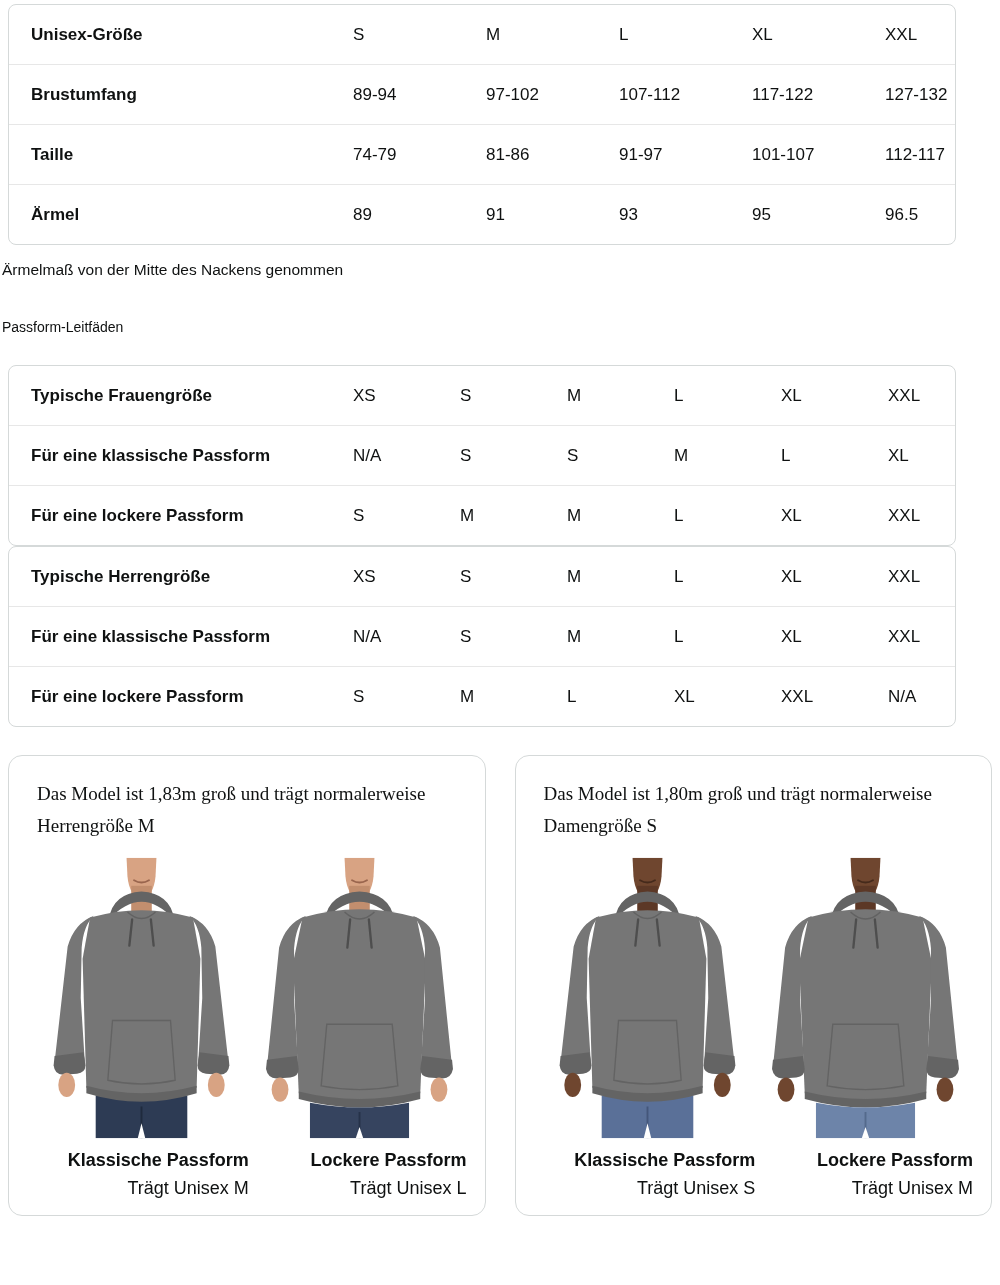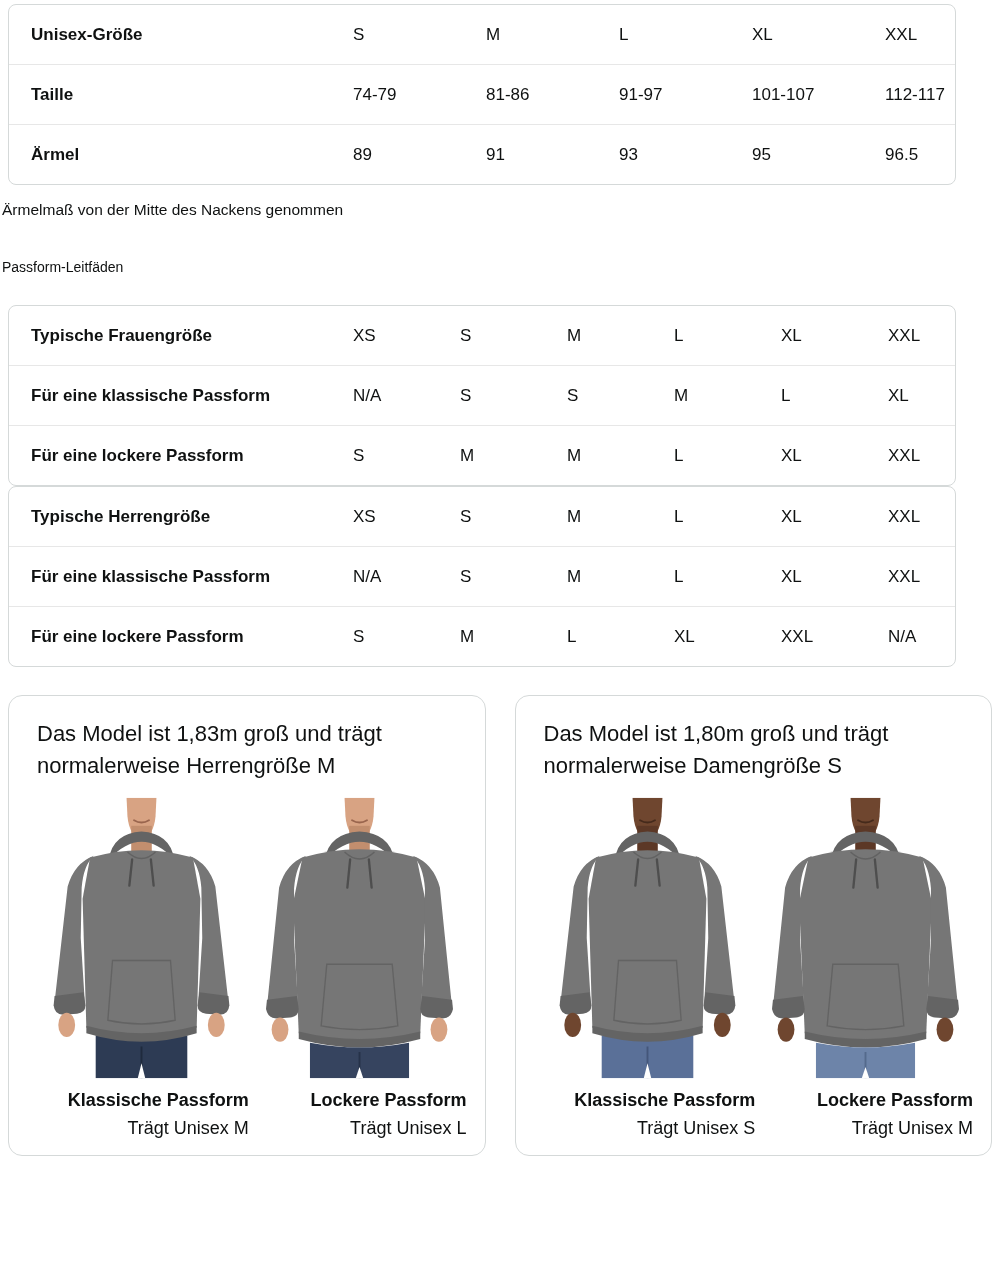--- a/index.html
+++ b/index.html
@@ -59,23 +59,24 @@
     margin:28px 8px 0 8px;
   }
   .panel{
     flex:1;
     border:1px solid #d5d9d9;
     border-radius:14px;
     padding:18px 18px 16px 22px;
     box-sizing:border-box;
   }
   .panel-desc{
-    font-size:22px;
+    font-size:19px;
     line-height:32px;
     margin:4px 8px 12px 6px;
+    font-family:Liberation Serif, serif;
   }
   .figures{
     display:flex;
     justify-content:space-between;
   }
   .figure{
     flex:1;
     display:flex;
     flex-direction:column;
     align-items:flex-end;
@@ -158,20 +159,28 @@
     <tbody>
         <tr>
       <th>Unisex-Größe</th>
       <td>S</td>
       <td>M</td>
       <td>L</td>
       <td>XL</td>
       <td>XXL</td>
     </tr>
     <tr>
+      <th>Brustumfang</th>
+      <td>89-94</td>
+      <td>97-102</td>
+      <td>107-112</td>
+      <td>117-122</td>
+      <td>127-132</td>
+    </tr>
+    <tr>
       <th>Taille</th>
       <td>74-79</td>
       <td>81-86</td>
       <td>91-97</td>
       <td>101-107</td>
       <td>112-117</td>
     </tr>
     <tr>
       <th>Ärmel</th>
       <td>89</td>

